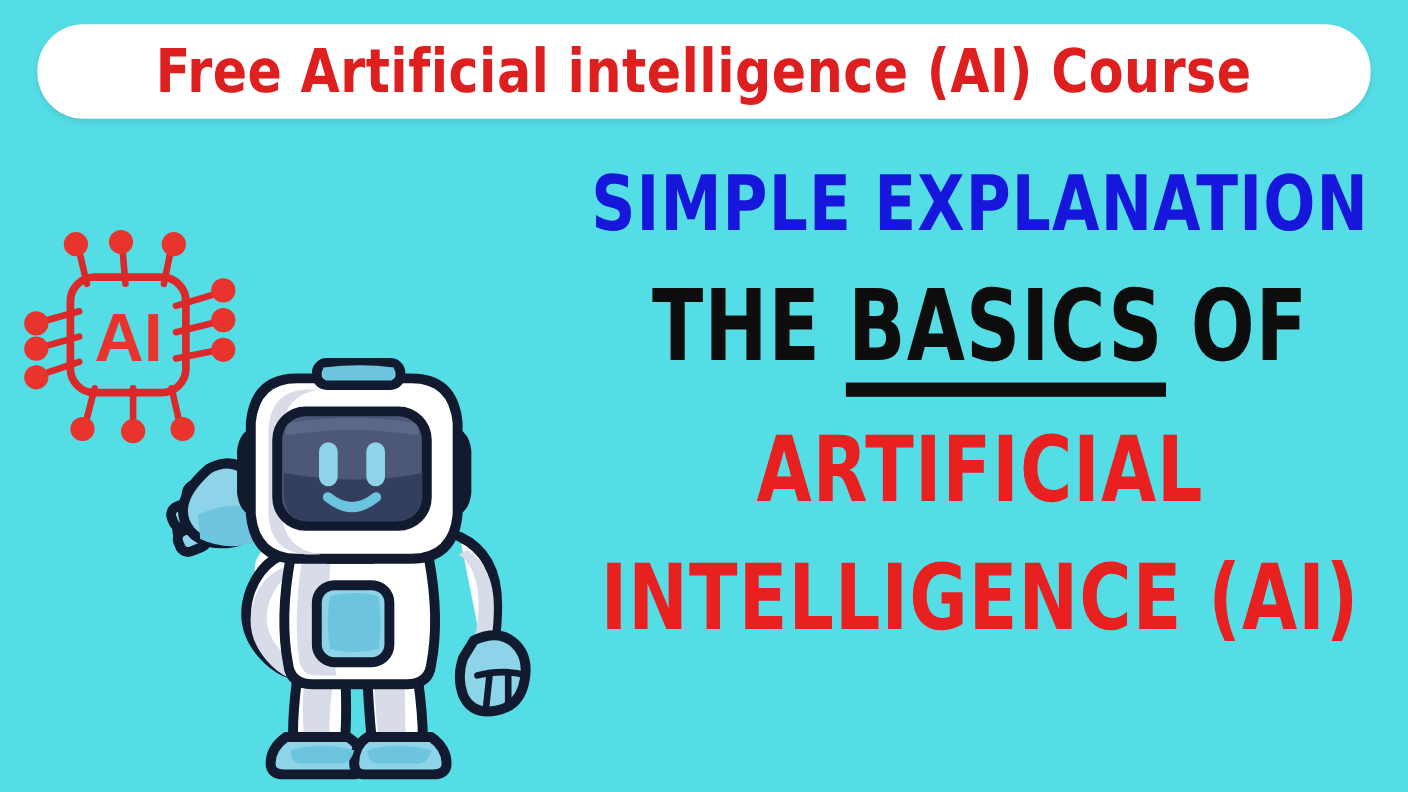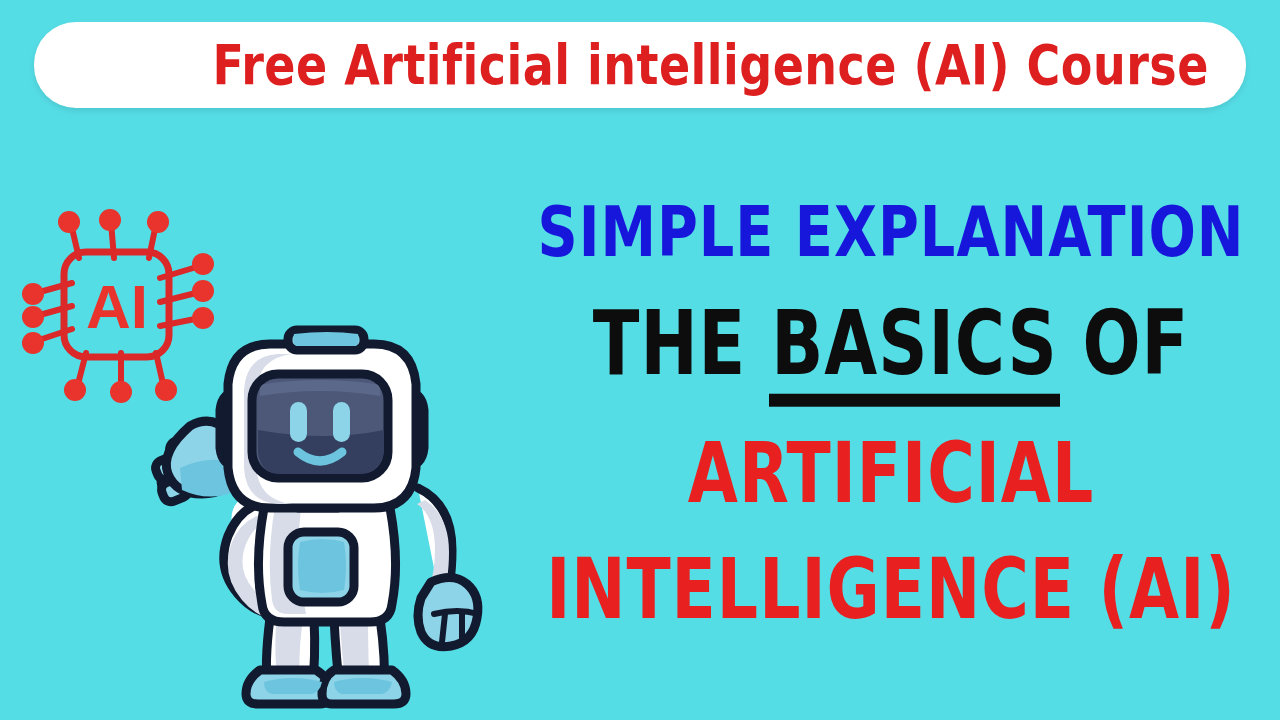--- a/index.html
+++ b/index.html
@@ -26,21 +26,21 @@
     position: absolute;
     left: 34px;
     top: 22px;
     width: 1212px;
     height: 86px;
     background: #ffffff;
     border-radius: 42px;
     box-shadow: 0 3px 6px rgba(0,0,0,0.10);
     display: flex;
     align-items: center;
-    justify-content: flex-end;
+    justify-content: center;
   }
   .title-text {
     color: #dd1f1f;
     font-family: "DejaVu Sans Condensed", "Liberation Sans Narrow", "Liberation Sans", sans-serif;
     font-weight: bold;
     font-size: 55px;
     font-stretch: condensed;
     letter-spacing: 0.5px;
     white-space: nowrap;
     transform: scaleX(0.93);
@@ -50,21 +50,21 @@
   
   .copy-stack {
     position: absolute;
     left: 505px;
     top: 145px;
     width: 772px;
     height: 480px;
     display: flex;
     flex-direction: column;
     align-items: center;
-    justify-content: flex-end;
+    justify-content: flex-start;
   }
   .headline {
     font-family: "DejaVu Sans Condensed", "Liberation Sans Narrow", "Liberation Sans", sans-serif;
     font-weight: bold;
     font-stretch: condensed;
     white-space: nowrap;
     line-height: 1;
     text-align: center;
   }
   .line-simple {

